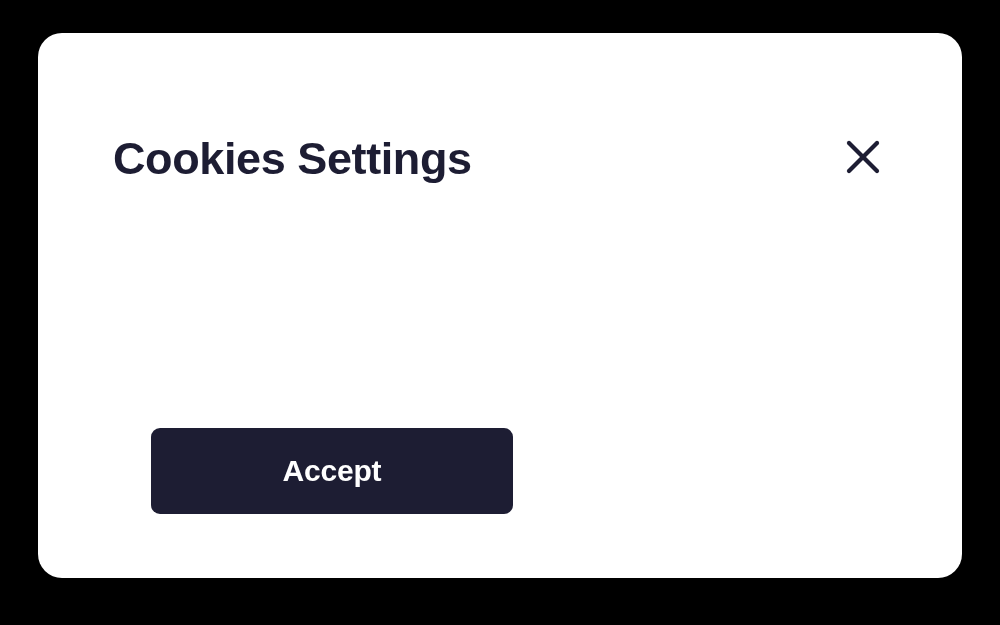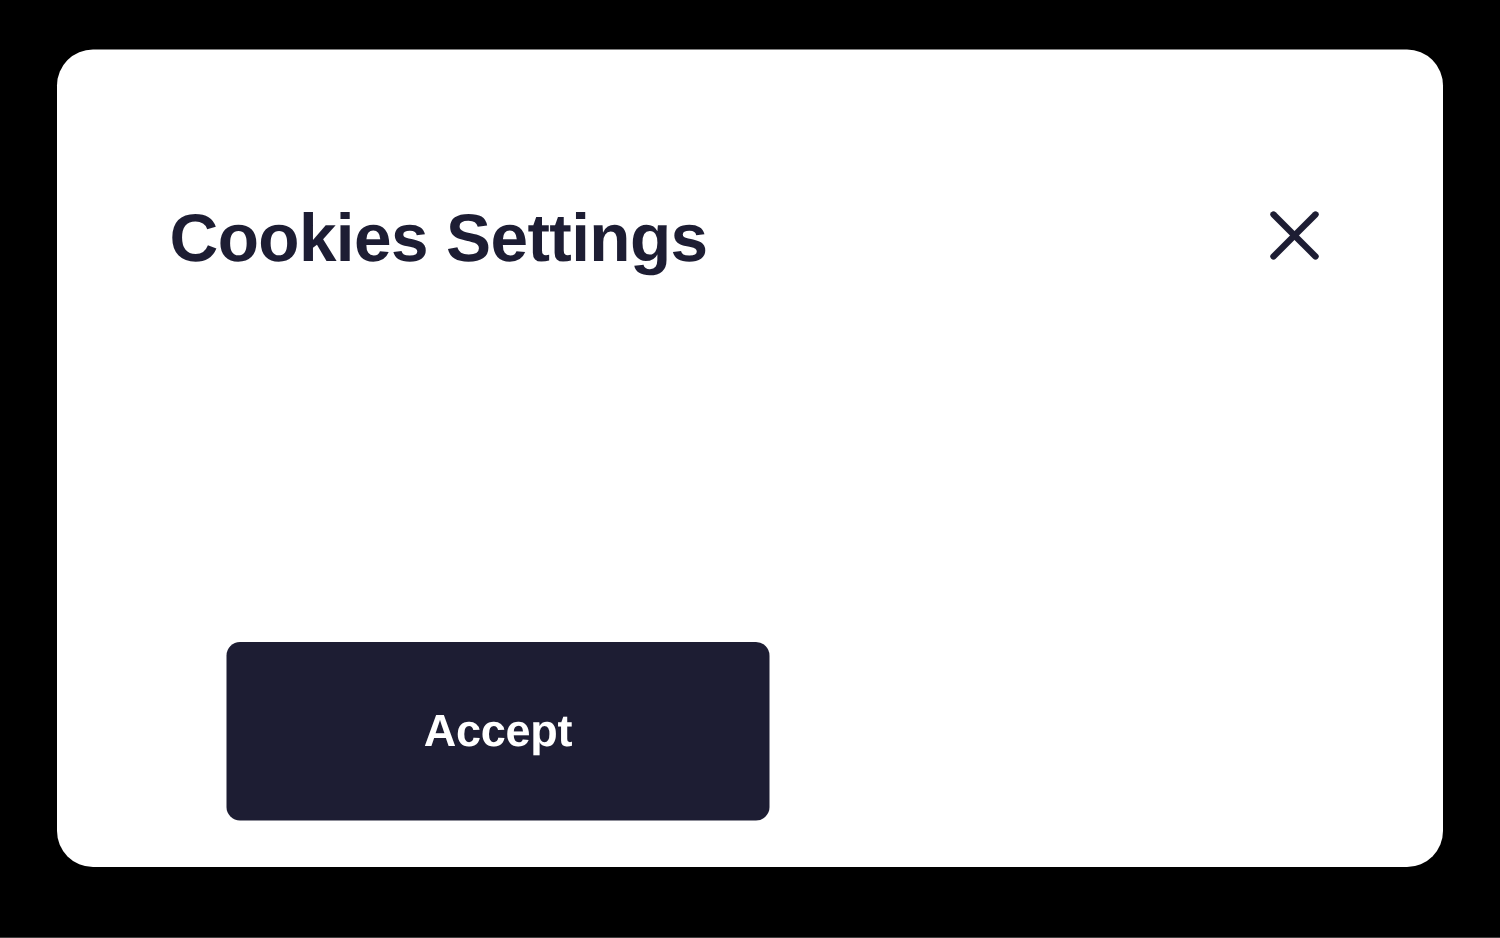--- a/index.html
+++ b/index.html
@@ -95,21 +95,21 @@
     left: 113px;
     top: 395px;
     width: 771px;
     height: 110px;
   }
 
   .btn {
     position: absolute;
     top: 0;
     width: 362px;
-    height: 119px;
+    height: 86px;
     border: none;
     border-radius: 9px;
     font-family: "Liberation Sans", sans-serif;
     font-size: 30px;
     font-weight: 700;
     letter-spacing: -0.2px;
     cursor: pointer;
     padding: 12px;
     display: flex;
     align-items: center;

